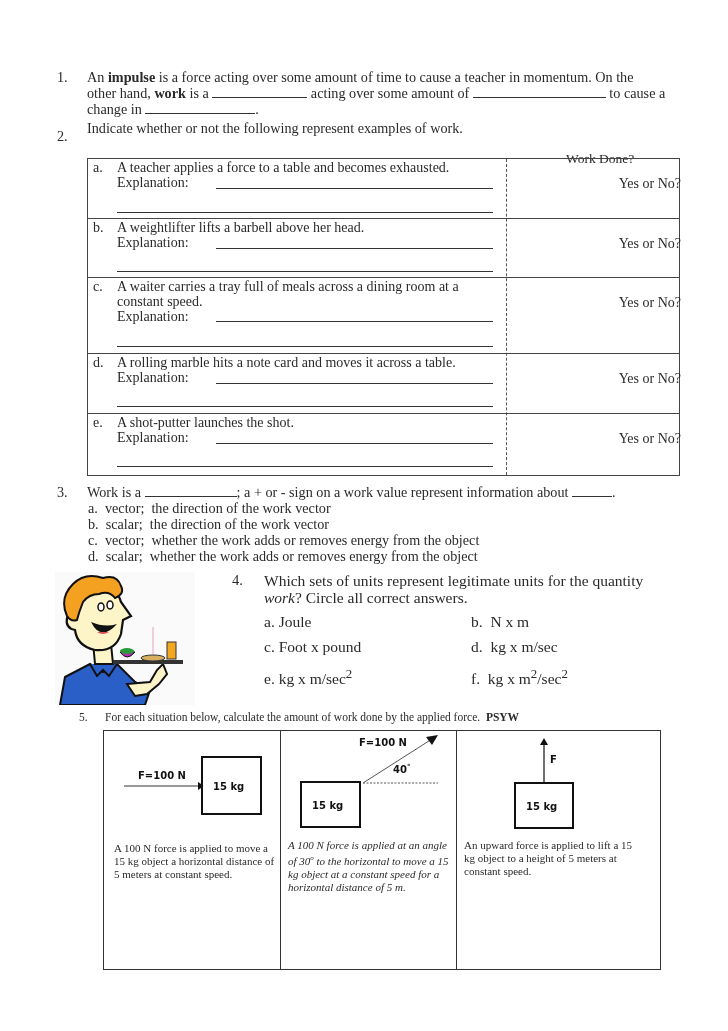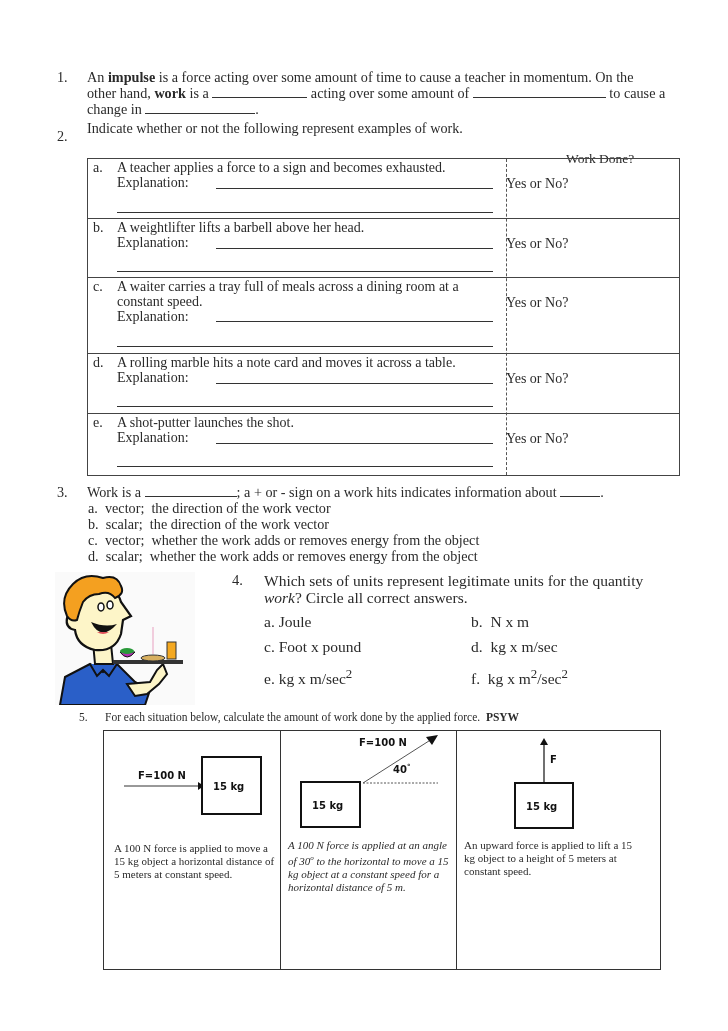--- a/index.html
+++ b/index.html
@@ -10,21 +10,21 @@
   .blank { display:inline-block; border-bottom:1px solid #333; height:12px; vertical-align:baseline; }
   
   .wtable { position:absolute; left:87px; top:158px; width:593px; height:318px; border:1.5px solid #444; box-sizing:border-box; }
   .wrow { position:absolute; left:0; width:100%; border-bottom:1.5px solid #444; box-sizing:border-box; }
   .wrow:last-child { border-bottom:none; }
   .wdiv { position:absolute; left:418px; top:0; bottom:0; border-left:1px dashed #555; }
   .wletter { position:absolute; left:5px; top:1px; font-size:14px; }
   .wtext { position:absolute; left:29px; top:1px; font-size:14px; line-height:15px; width:385px; }
   .wexp-line { position:absolute; left:128px; width:277px; border-bottom:1.3px solid #333; }
   .wline2 { position:absolute; left:29px; width:376px; border-bottom:1.3px solid #333; }
-  .yesno { position:absolute; left:418px; width:175px; text-align:left; font-size:14px; }
+  .yesno { position:absolute; left:418px; width:175px; text-align:right; font-size:14px; }
   
   .opt { position:absolute; left:88px; font-size:14.2px;font-family:Liberation Serif, serif; }
   
   .q4 { font-size:15.5px; }
   
   .q5head { font-size:11.5px; }
   .ptable { position:absolute; left:103px; top:730px; width:558px; height:240px; border:1.5px solid #333; box-sizing:border-box; }
   .pcol { position:absolute; top:0; bottom:0; border-left:1.5px solid #333; }
   .desc { position:absolute; font-size:11px; line-height:13px; }
   .diaglabel { position:absolute; font-family:"DejaVu Sans","Liberation Sans",sans-serif; font-weight:bold; font-size:10px; color:#111; }
@@ -51,21 +51,21 @@
   <span class="abs" style="left:87px;top:120px;text-align:right;">Indicate whether or not the following represent examples of work.</span>
   <span class="abs" style="left:566px;top:143px;font-size:13.5px;margin-top:8px;">Work Done?</span>
 </div>
 
 <div class="wtable">
   <div class="wdiv"></div>
 
   <div class="wrow" style="top:0;height:60px;">
     <span class="wletter">a.</span>
     <div class="wtext">
-      <div>A teacher applies a force to a sign and becomes exhausted.</div>
+      <div>A teacher applies a force to a table and becomes exhausted.</div>
       <div>Explanation:</div>
     </div>
     <div class="wexp-line" style="top:29px;"></div>
     <div class="wline2" style="top:53px;"></div>
     <div class="yesno" style="top:17px;">Yes  or  No?</div>
   </div>
 
   <div class="wrow" style="top:60px;height:59px;">
     <span class="wletter">b.</span>
     <div class="wtext">
@@ -107,21 +107,21 @@
     </div>
     <div class="wexp-line" style="top:29px;"></div>
     <div class="wline2" style="top:52px;"></div>
     <div class="yesno" style="top:17px;">Yes  or  No?</div>
   </div>
 </div>
 
 <div class="q">
   <span class="abs" style="left:57px;top:484px;">3.</span>
   <div class="abs" style="left:87px;top:484px;width:620px;">
-    <span>Work is a </span><span class="blank" style="width:92px;"></span><span>; a + or - sign on a work hits indicates information about </span><span class="blank" style="width:40px;"></span><span>.</span>
+    <span>Work is a </span><span class="blank" style="width:92px;"></span><span>; a + or - sign on a work value represent information about </span><span class="blank" style="width:40px;"></span><span>.</span>
   </div>
   <div class="opt" style="top:500px;white-space:pre;">a.  vector;  the direction of the work vector</div>
   <div class="opt" style="top:516px;white-space:pre;">b.  scalar;  the direction of the work vector</div>
   <div class="opt" style="top:532px;white-space:pre;">c.  vector;  whether the work adds or removes energy from the object</div>
   <div class="opt" style="top:548px;white-space:pre;">d.  scalar;  whether the work adds or removes energy from the object</div>
 </div>
 
 <div class="abs" style="left:55px;top:572px;width:140px;height:133px;background:#fafafa;">
   <svg width="140" height="133" viewBox="0 0 140 133">
 

